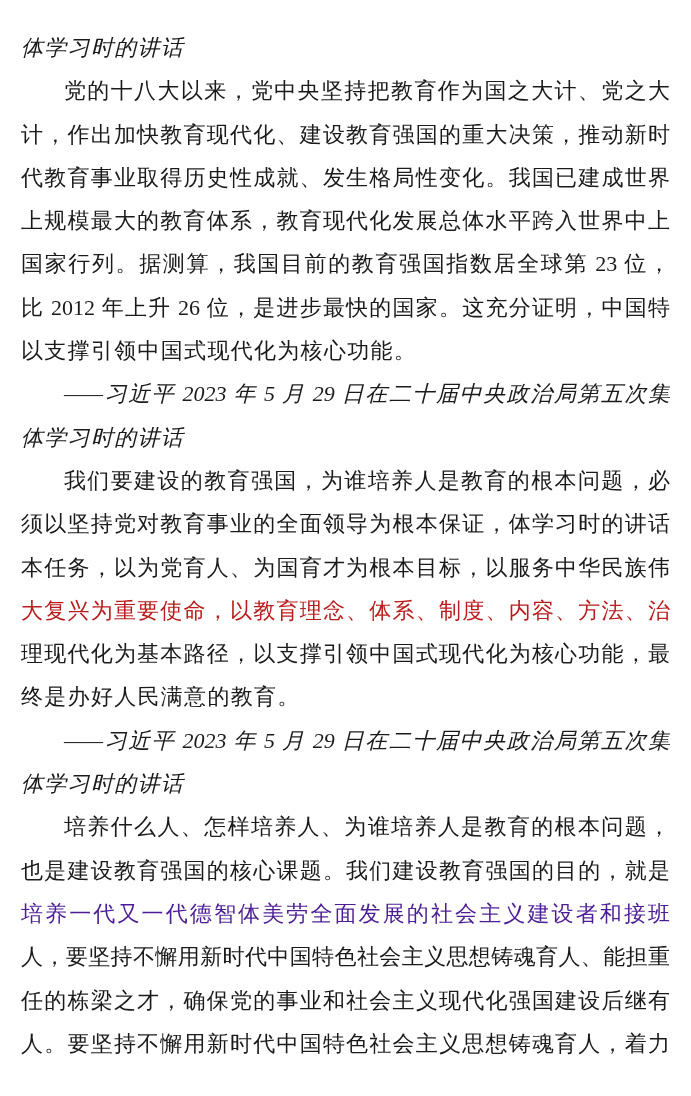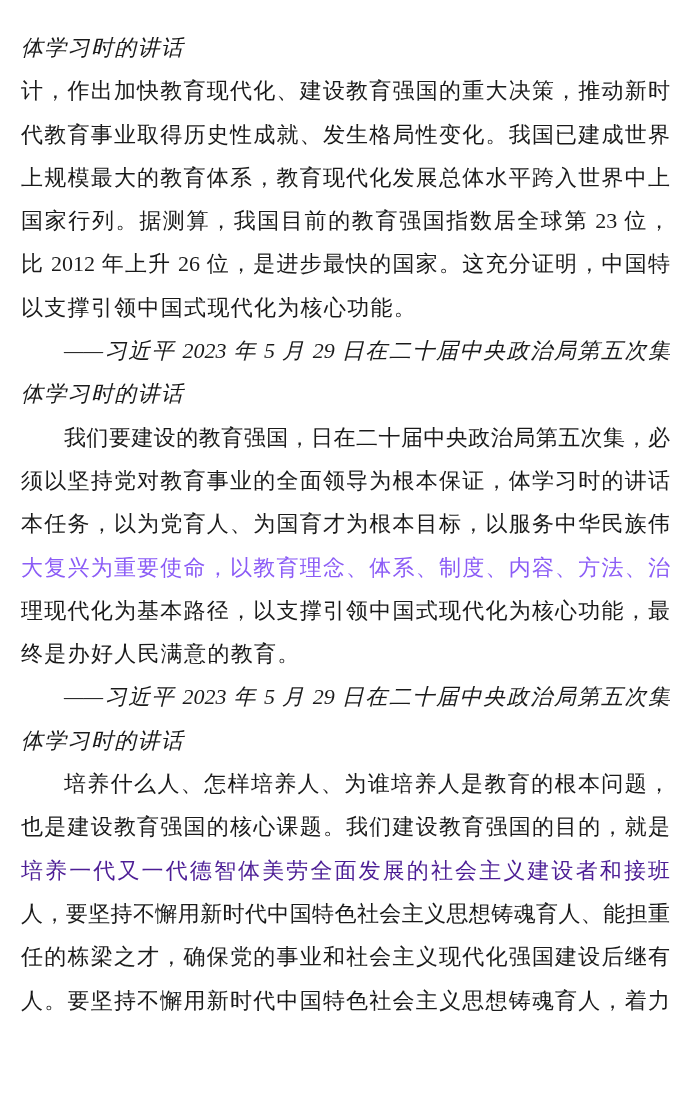--- a/index.html
+++ b/index.html
@@ -46,32 +46,33 @@
   .line.attribution {
     font-style: italic;
   }
 </style>
 </head>
 <body>
 
 <div class="page">
   <div class="text-block">
       <div class="line attribution" style="color: rgb(26, 26, 26);">体学习时的讲话</div>
+      <div class="line body indent justify" style="color: rgb(26, 26, 26);">党的十八大以来，党中央坚持把教育作为国之大计、党之大</div>
       <div class="line body justify" style="color: rgb(26, 26, 26);">计，作出加快教育现代化、建设教育强国的重大决策，推动新时</div>
       <div class="line body justify" style="color: rgb(26, 26, 26);">代教育事业取得历史性成就、发生格局性变化。我国已建成世界</div>
       <div class="line body justify" style="color: rgb(26, 26, 26);">上规模最大的教育体系，教育现代化发展总体水平跨入世界中上</div>
       <div class="line body justify" style="color: rgb(26, 26, 26);">国家行列。据测算，我国目前的教育强国指数居全球第 23 位，</div>
       <div class="line body justify" style="color: rgb(26, 26, 26);">比 2012 年上升 26 位，是进步最快的国家。这充分证明，中国特</div>
       <div class="line body" style="color: rgb(26, 26, 26);">以支撑引领中国式现代化为核心功能。</div>
       <div class="line attribution indent justify" style="color: rgb(26, 26, 26);">——习近平 2023 年 5 月 29 日在二十届中央政治局第五次集</div>
       <div class="line attribution" style="color: rgb(26, 26, 26);">体学习时的讲话</div>
-      <div class="line body indent justify" style="color: rgb(26, 26, 26);">我们要建设的教育强国，日在二十届中央政治局第五次集，必</div>
+      <div class="line body indent justify" style="color: rgb(26, 26, 26);">我们要建设的教育强国，为谁培养人是教育的根本问题，必</div>
       <div class="line body justify" style="color: rgb(26, 26, 26);">须以坚持党对教育事业的全面领导为根本保证，体学习时的讲话</div>
       <div class="line body justify" style="color: rgb(26, 26, 26);">本任务，以为党育人、为国育才为根本目标，以服务中华民族伟</div>
-      <div class="line body justify" style="color: #8b5cf6;">大复兴为重要使命，以教育理念、体系、制度、内容、方法、治</div>
+      <div class="line body justify" style="color: #b91c1c;">大复兴为重要使命，以教育理念、体系、制度、内容、方法、治</div>
       <div class="line body justify" style="color: rgb(26, 26, 26);">理现代化为基本路径，以支撑引领中国式现代化为核心功能，最</div>
       <div class="line body" style="color: rgb(26, 26, 26);">终是办好人民满意的教育。</div>
       <div class="line attribution indent justify" style="color: rgb(26, 26, 26);">——习近平 2023 年 5 月 29 日在二十届中央政治局第五次集</div>
       <div class="line attribution" style="color: rgb(26, 26, 26);">体学习时的讲话</div>
       <div class="line body indent justify" style="color: rgb(26, 26, 26);">培养什么人、怎样培养人、为谁培养人是教育的根本问题，</div>
       <div class="line body justify" style="color: rgb(26, 26, 26);">也是建设教育强国的核心课题。我们建设教育强国的目的，就是</div>
       <div class="line body justify" style="color: #4c1d95;">培养一代又一代德智体美劳全面发展的社会主义建设者和接班</div>
       <div class="line body justify" style="color: rgb(26, 26, 26);">人，要坚持不懈用新时代中国特色社会主义思想铸魂育人、能担重</div>
       <div class="line body justify" style="color: rgb(26, 26, 26);">任的栋梁之才，确保党的事业和社会主义现代化强国建设后继有</div>
       <div class="line body justify" style="color: rgb(26, 26, 26);">人。要坚持不懈用新时代中国特色社会主义思想铸魂育人，着力</div>

